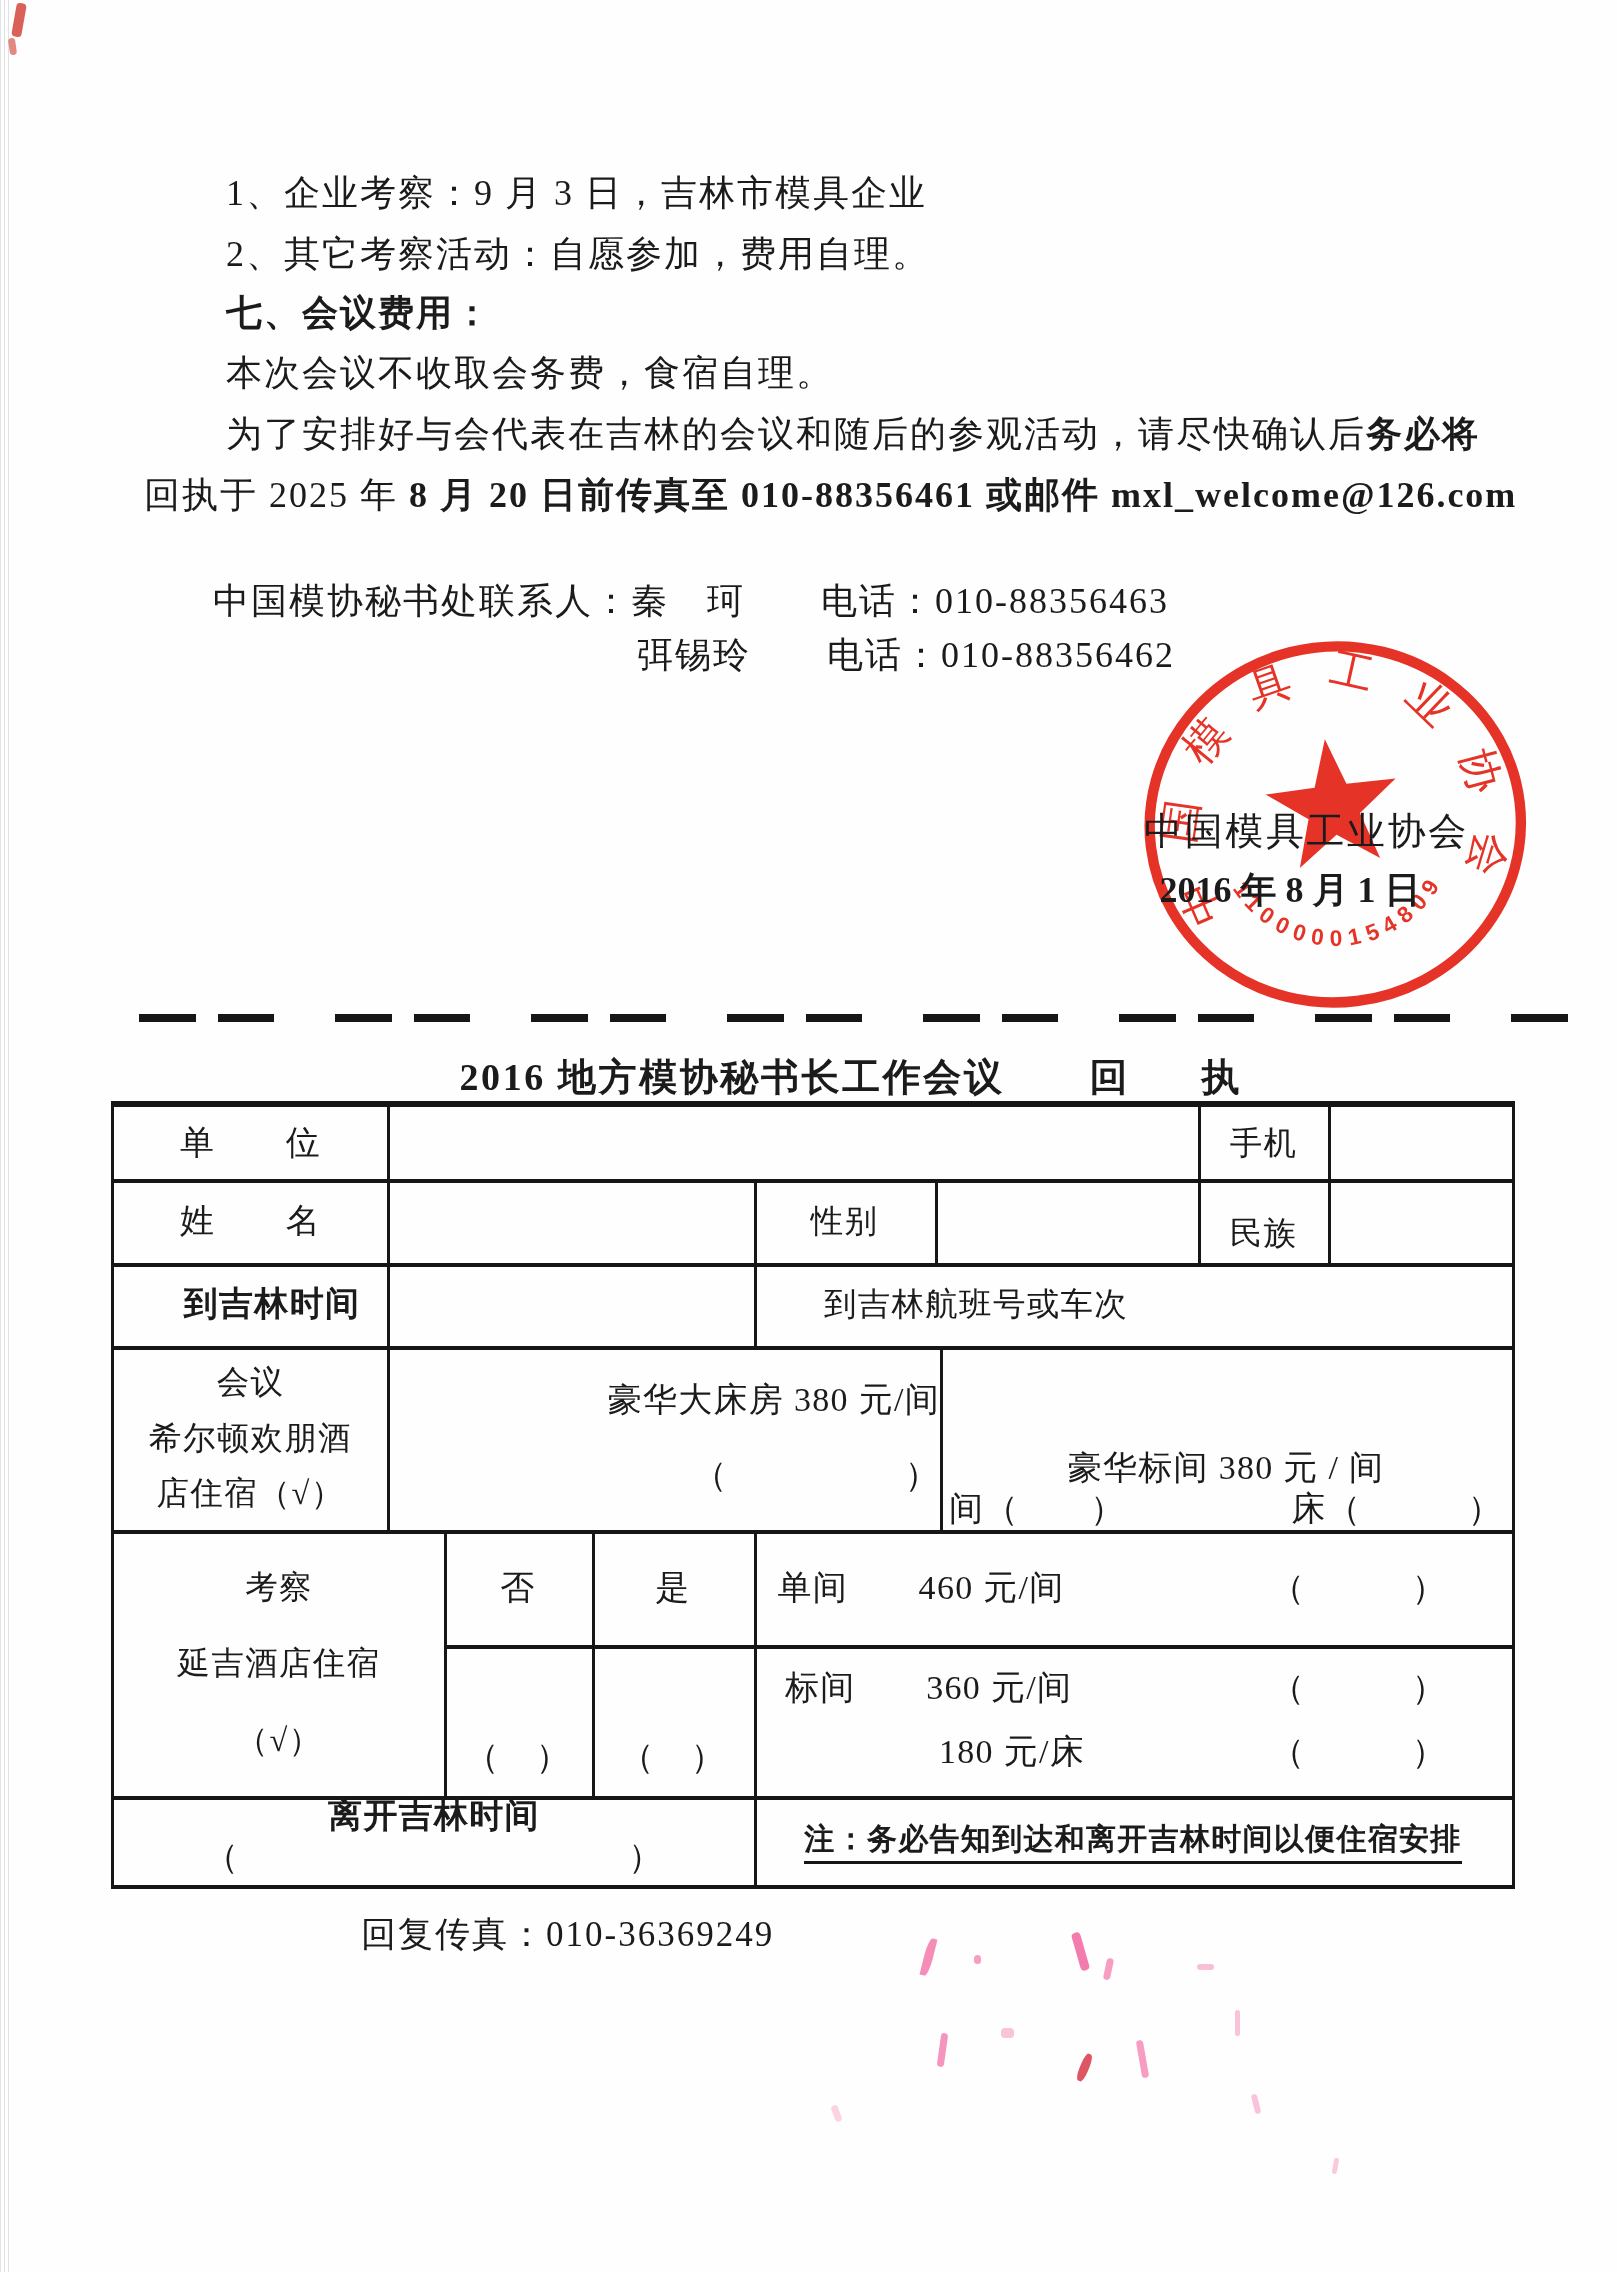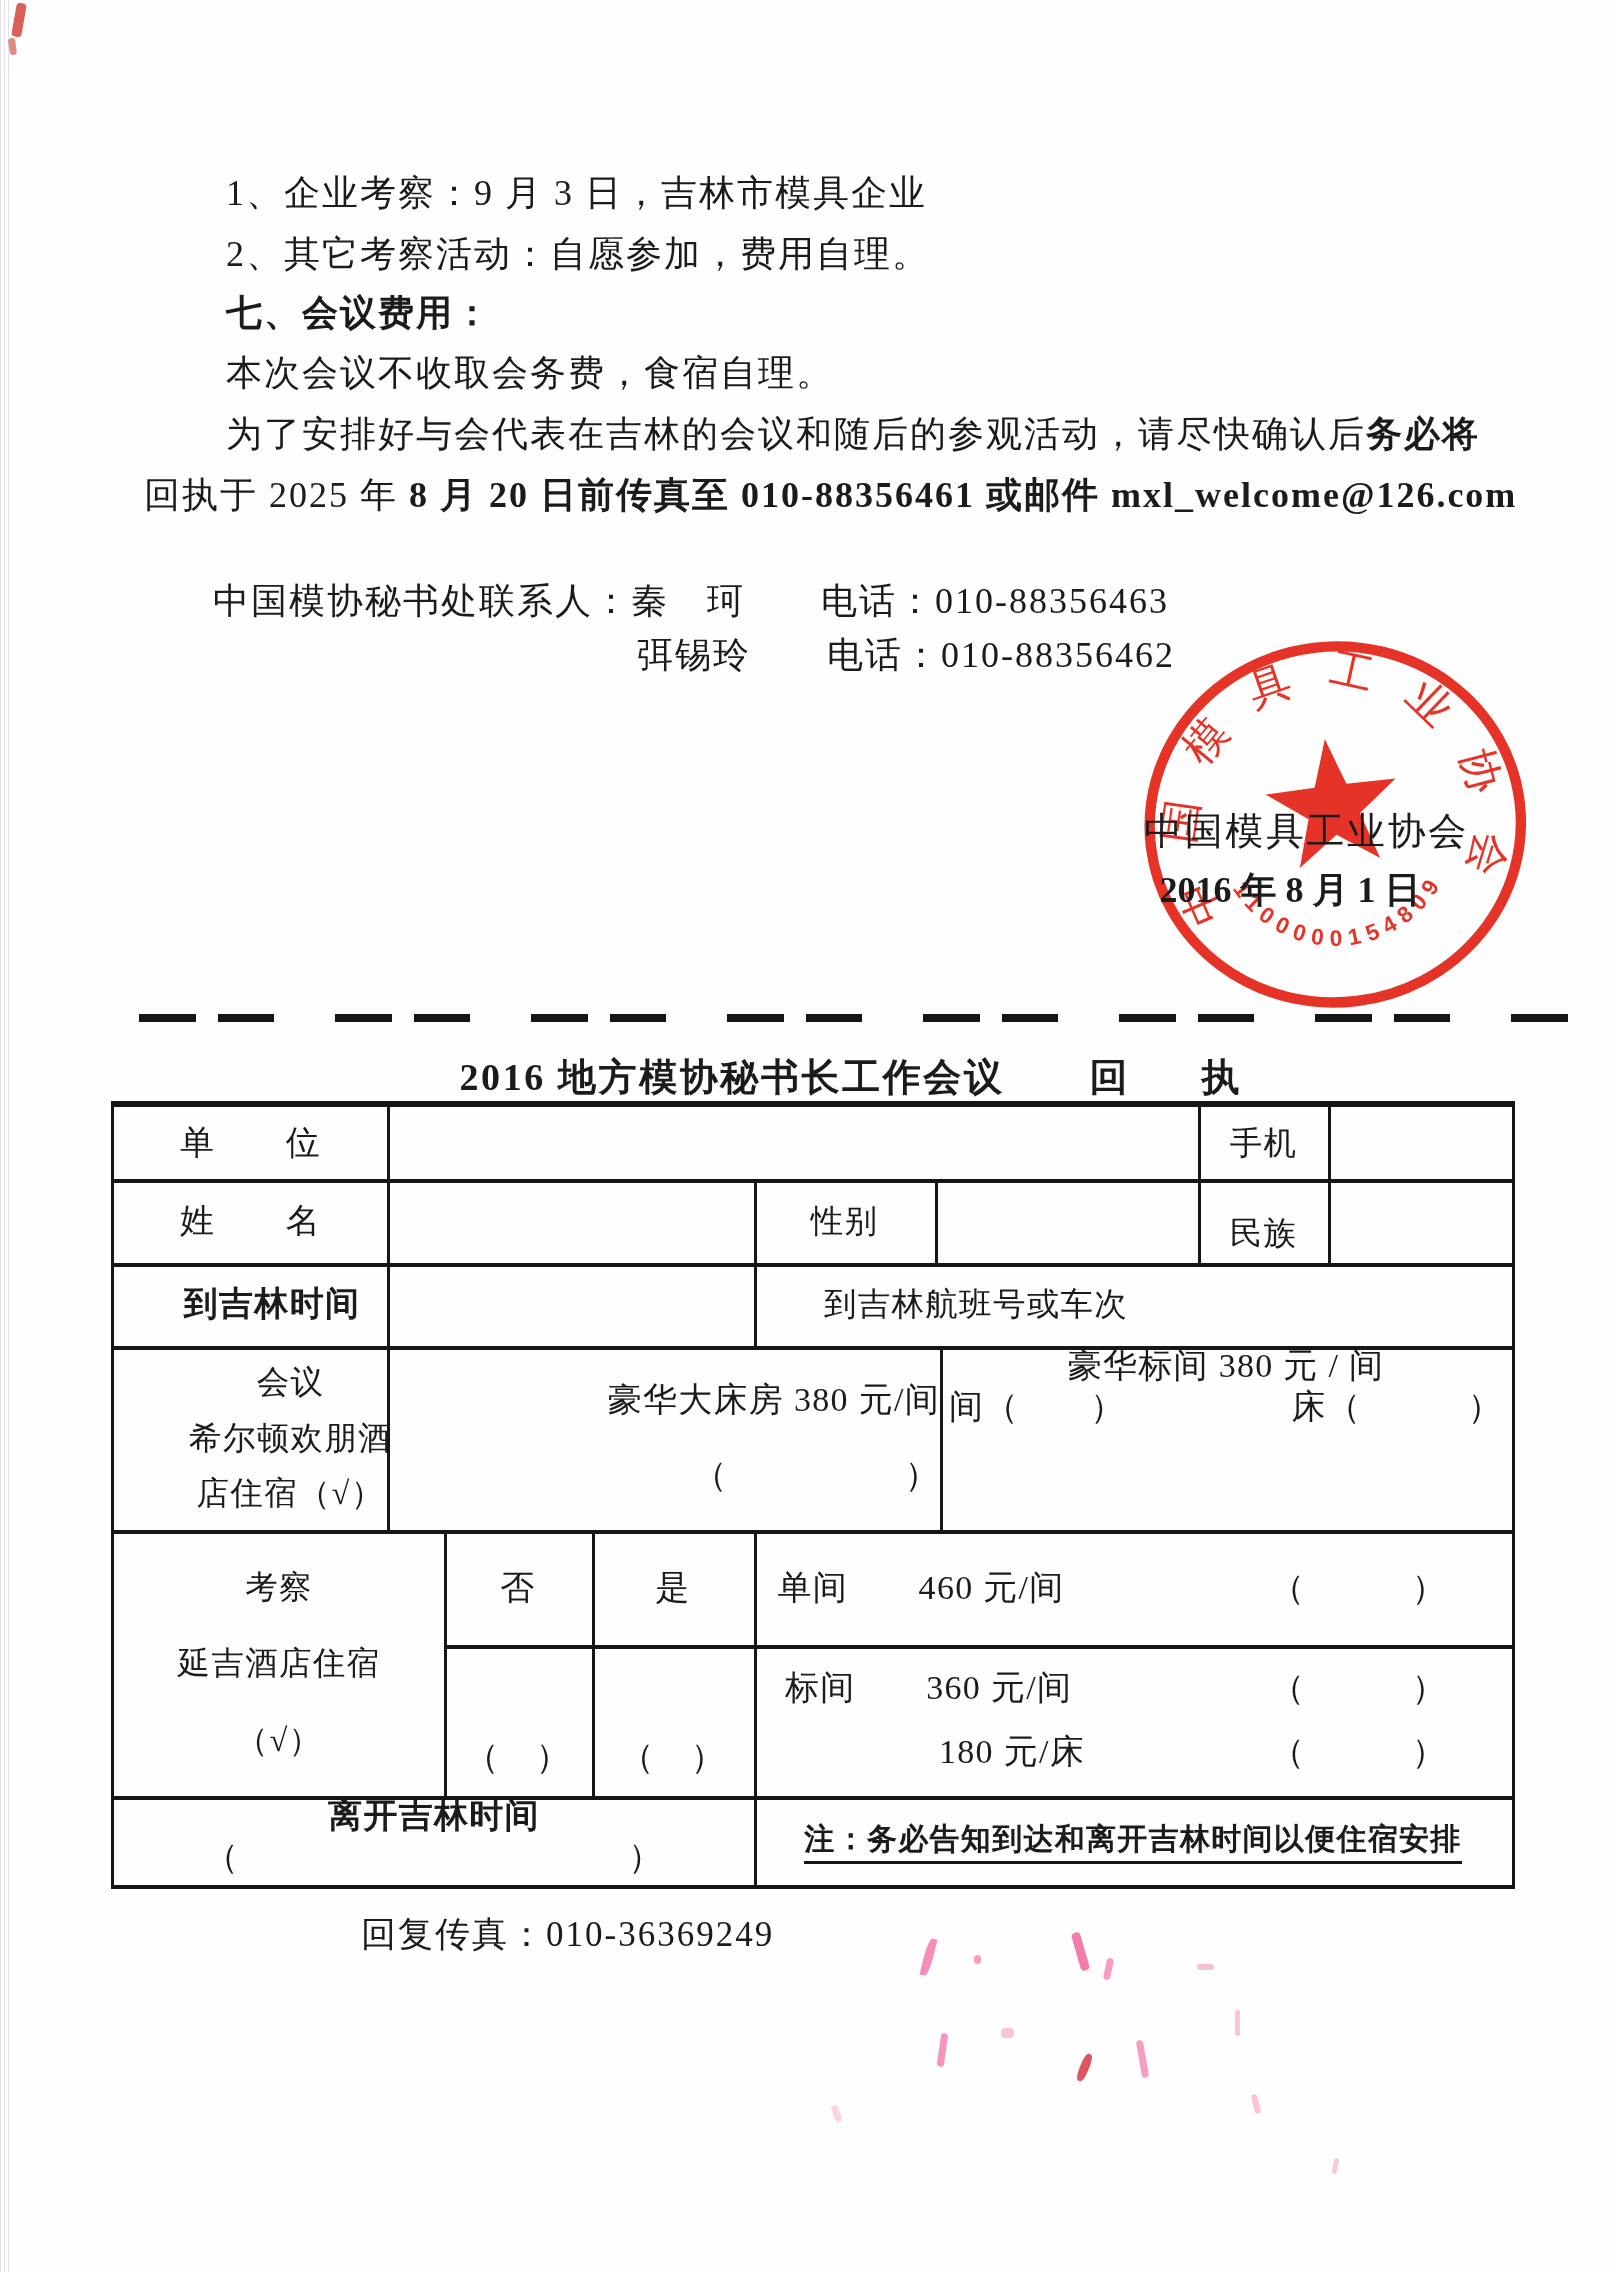--- a/index.html
+++ b/index.html
@@ -112,30 +112,30 @@
     <div class="cell" style="left:640px;top:72px;width:181px;height:85px;font-size:32.5px;">性别</div>
     <div class="cell" style="left:821px;top:72px;width:263px;height:85px;"></div>
     <div class="cell" style="left:1084px;top:84px;width:131px;height:85px;font-size:32.5px;">民族</div>
     <div class="cell" style="left:1214px;top:72px;width:183px;height:85px;"></div>
 
     <div class="cell b nw" style="left:0;top:156px;width:316px;height:83px;">到吉林时间</div>
     <div class="cell" style="left:273px;top:156px;width:367px;height:83px;"></div>
     <div class="cell nw" style="left:640px;top:156px;width:444px;height:83px;font-size:32.5px;">到吉林航班号或车次</div>
     <div class="cell" style="left:1084px;top:156px;width:314px;height:83px;"></div>
 
-    <div class="cell col" style="left:0;top:239px;width:273px;height:184px;font-size:32.5px;justify-content:space-evenly;margin-left:40px;">
+    <div class="cell col" style="left:0;top:239px;width:273px;height:184px;font-size:32.5px;justify-content:space-evenly;">
       <span class="nw">会议</span>
       <span class="nw">希尔顿欢朋酒</span>
       <span class="nw">店住宿（√）</span>
     </div>
     <div class="cell col" style="left:273px;top:239px;width:553px;height:184px;justify-content:space-evenly;align-items:flex-end;">
       <span class="nw">豪华大床房  380 元/间</span>
       <span class="nw">（　　　　　）</span>
     </div>
-    <div class="cell col" style="left:826px;top:239px;width:572px;height:184px;justify-content:flex-start;">
+    <div class="cell col" style="left:826px;top:239px;width:572px;height:184px;justify-content:flex-end;">
       <span class="nw">豪华标间 380 元 / 间</span>
       <span style="display:flex;width:100%;justify-content:space-between;padding:0 9px;">
         <span class="nw">间（　　）</span>
         <span class="nw">床（　　　）</span>
       </span>
     </div>
 
     <div class="cell col" style="left:0;top:423px;width:330px;height:267px;font-size:32.5px;justify-content:space-evenly;">
       <span class="nw">考察</span>
       <span class="nw">延吉酒店住宿</span>

